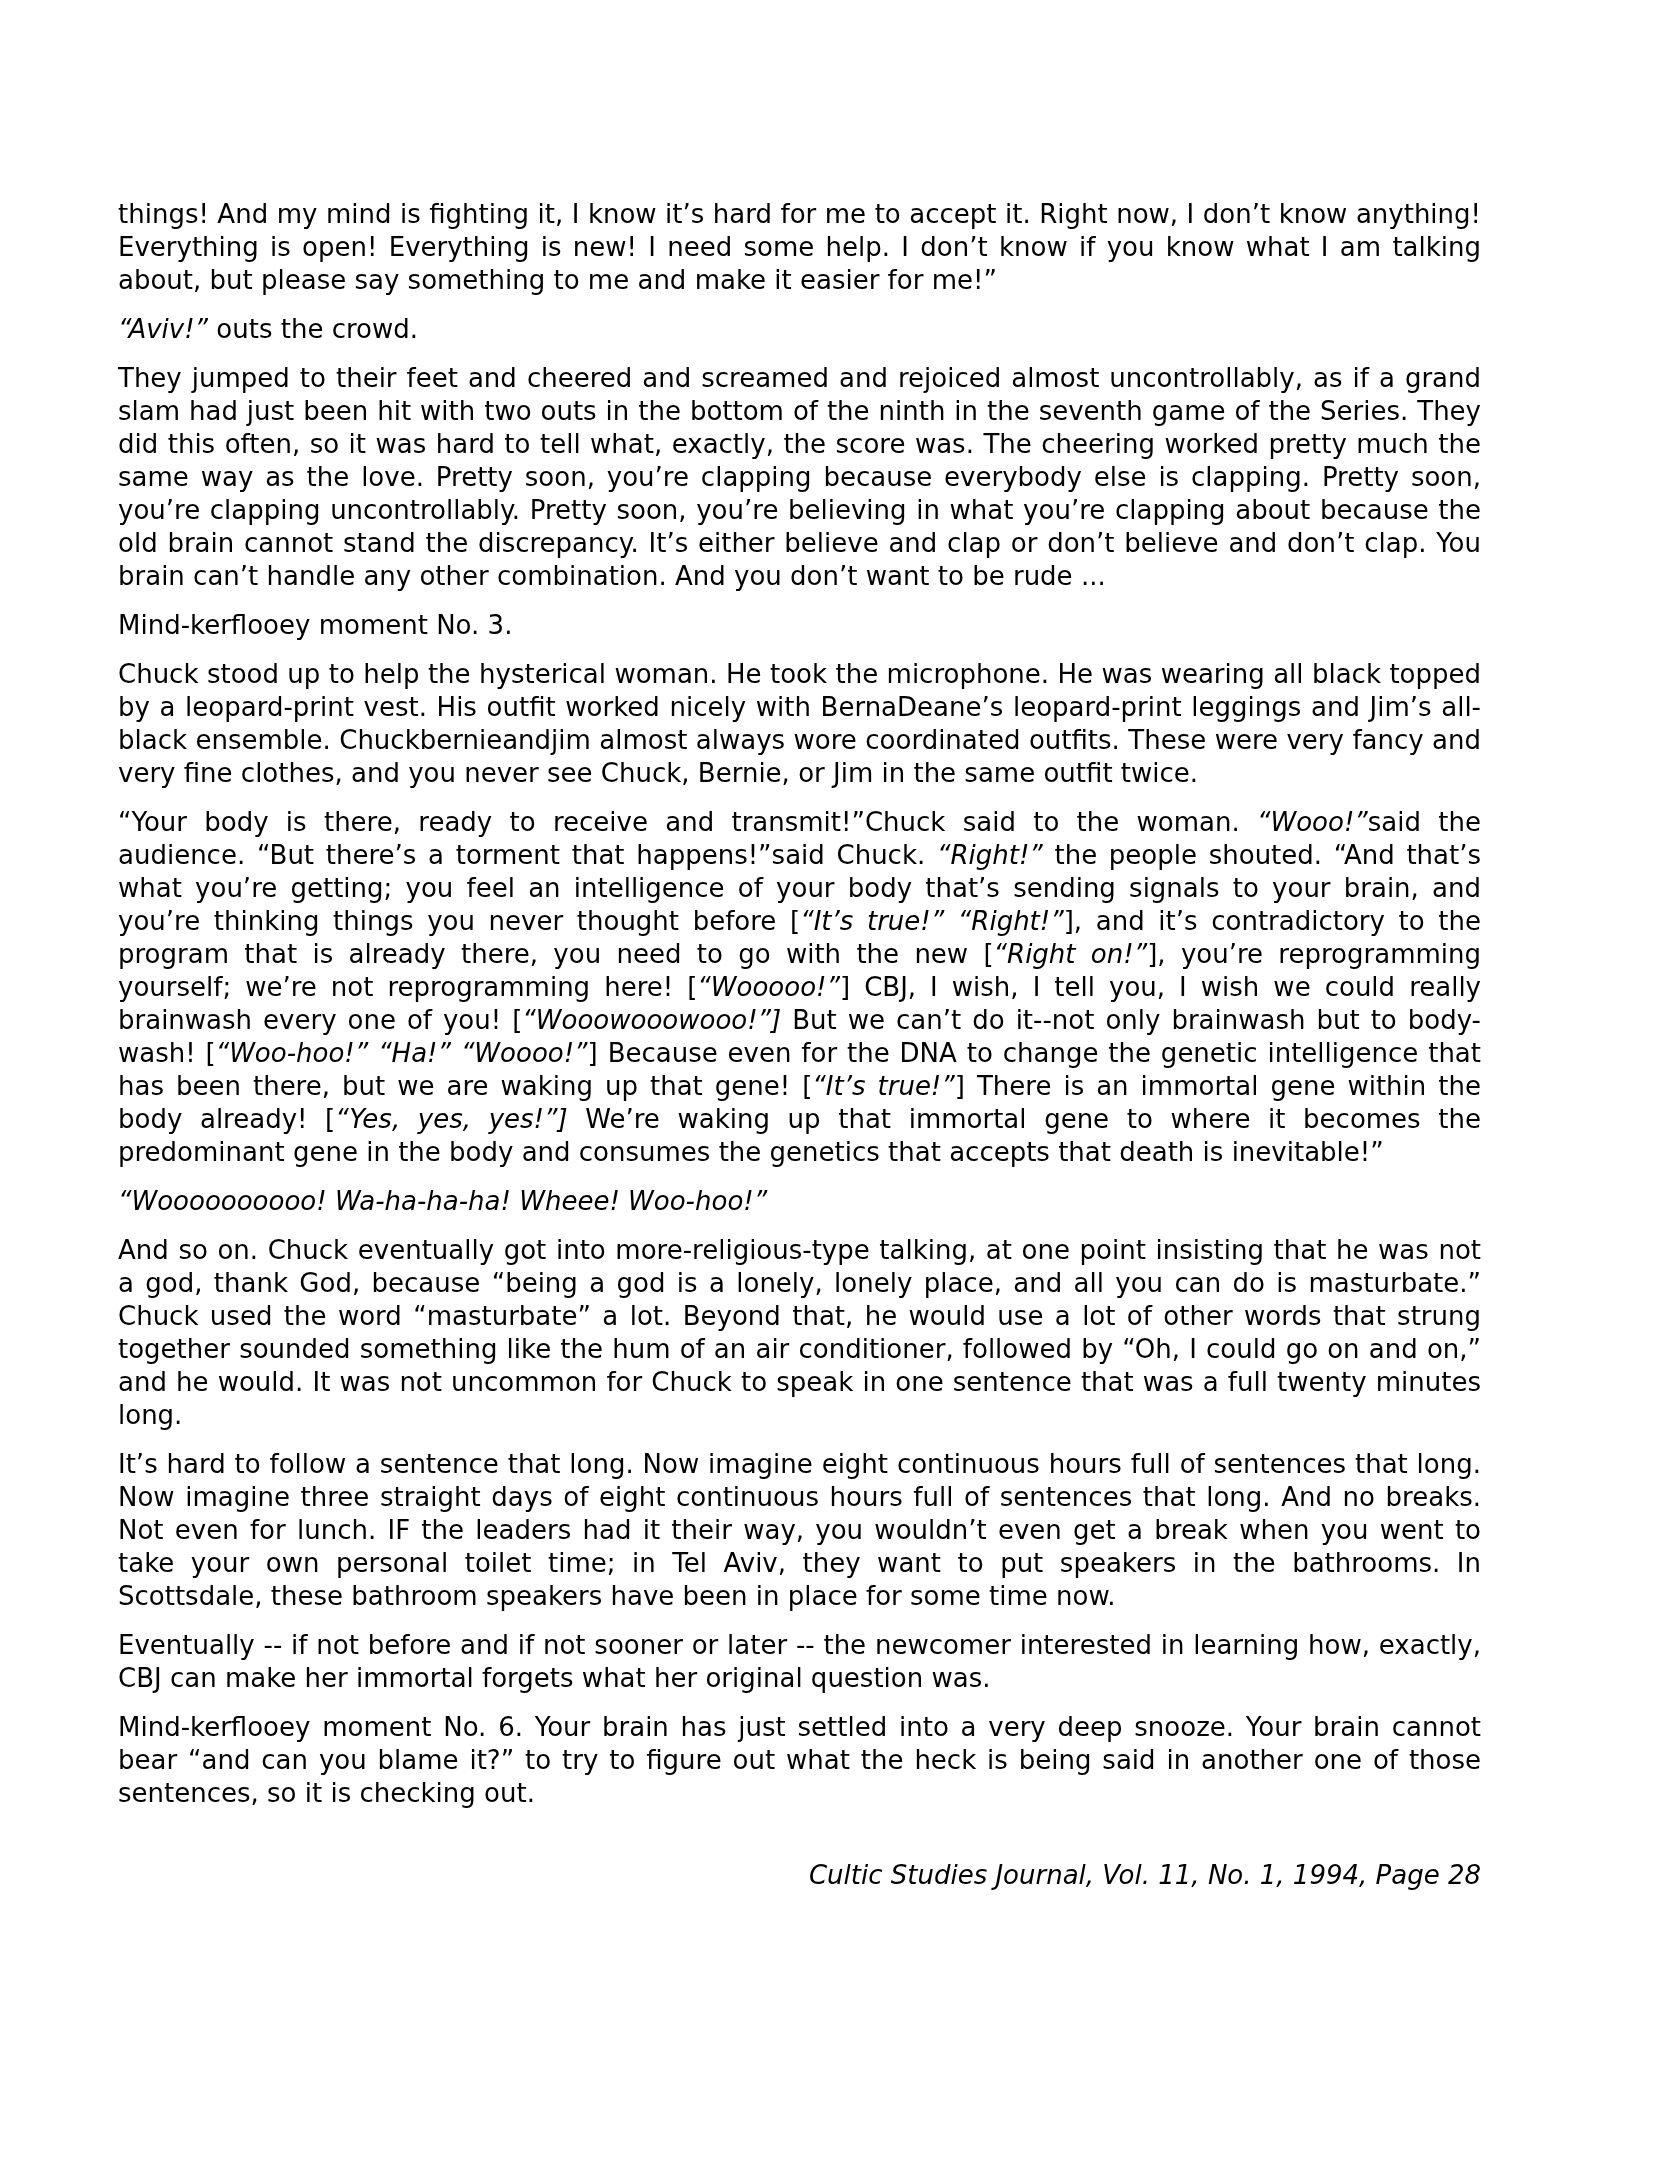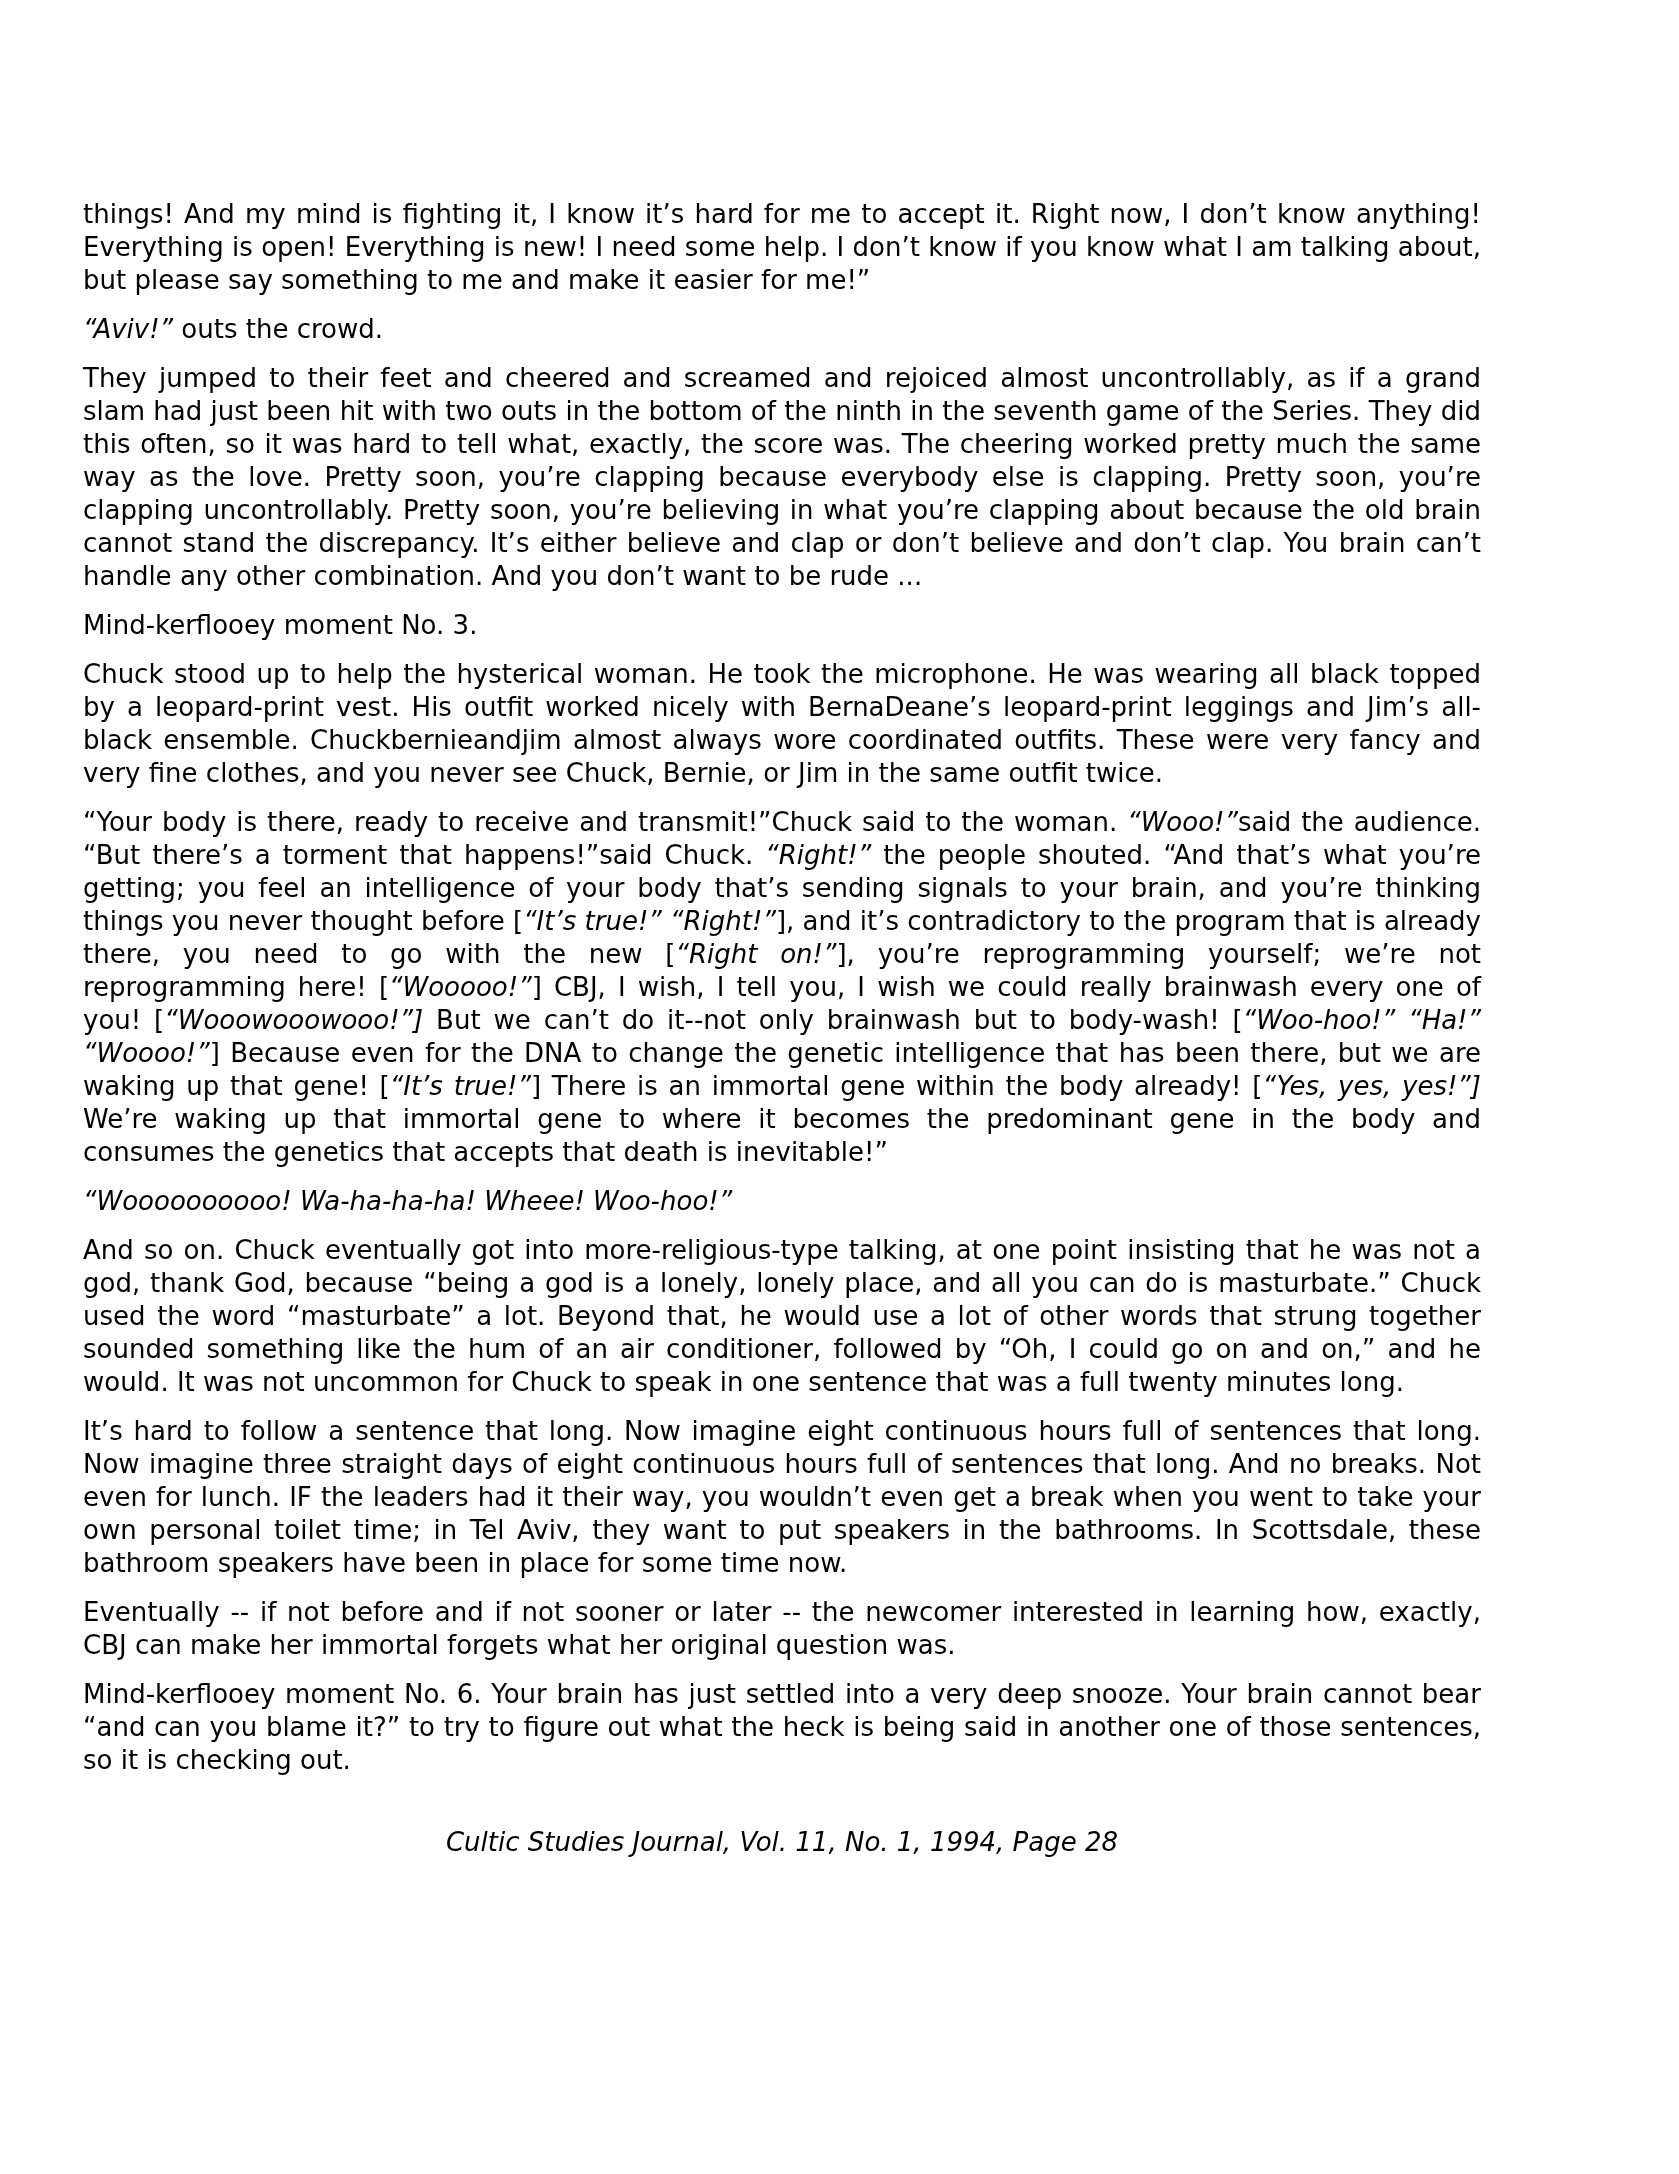--- a/index.html
+++ b/index.html
@@ -6,38 +6,38 @@
     margin: 0;
     padding: 0;
     background: #ffffff;
   }
   .page {
     position: relative;
     width: 1680px;
     height: 2174px;
     background: #ffffff;
     box-sizing: border-box;
-    padding: 198px 199px 0 83px;
+    padding: 198px 199px 0 118px;
     font-family: "DejaVu Sans", "Liberation Sans", sans-serif;
     font-size: 26px;
     line-height: 33px;
     color: #000000;
     overflow: hidden;
   }
   .body-text p {
     margin: 0 0 16px 0;
     text-align: justify;
     text-justify: inter-word;
   }
   .seg-italic {
     font-style: italic;
   }
   .footer {
     margin-top: 49px;
-    text-align: center;
+    text-align: right;
     font-style: italic;
   }
 </style>
 </head>
 <body>
 
 <div class="page">
   <div class="body-text" id="article-body">
       <p><span>things! And my mind is fighting it, I know it’s hard for me to accept it. Right now, I don’t know anything! Everything is open! Everything is new! I need some help. I don’t know if you know what I am talking about, but please say something to me and make it easier for me!”</span></p>
       <p><span class="seg-italic">“Aviv!”</span><span> outs the crowd.</span></p>

